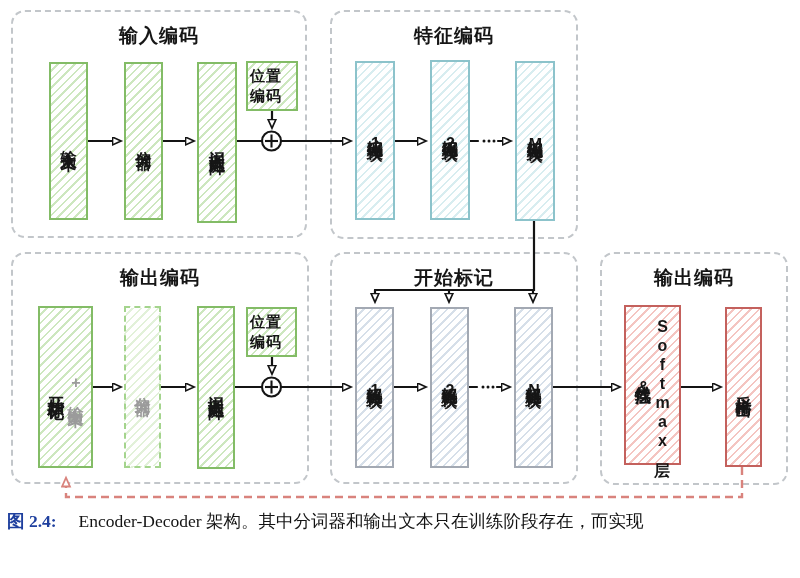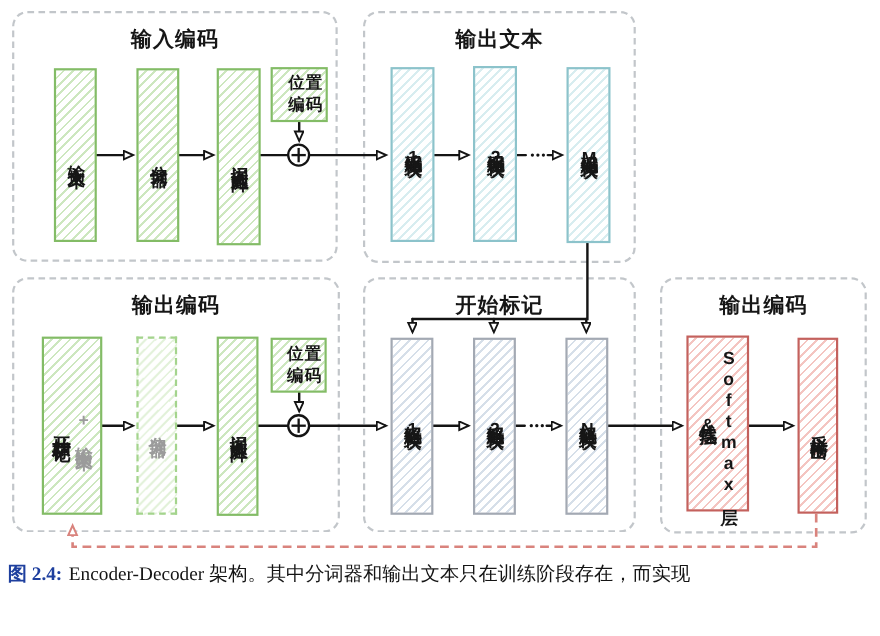--- a/index.html
+++ b/index.html
@@ -39,43 +39,43 @@
   }
   .gray{
     border-color:#a3a9b3;
     background:repeating-linear-gradient(135deg,#ffffff 0 4.2px,#d6dfe9 4.2px 6px);
   }
   .red{
     border-color:#c4615d;
     background:repeating-linear-gradient(135deg,#ffffff 0 4.2px,#f4c5c1 4.2px 6px);
   }
   .pos-box{
-    font-weight:700;font-size:15px;color:#161616;text-align:right;
+    font-weight:700;font-size:15px;color:#161616;text-align:left;
     line-height:1.35;letter-spacing:1px;padding:2px;word-break:break-all;
   }
   .muted{color:#9b9b9b;}
   .start-col{font-size:17px;}
   .arrows{position:absolute;left:0;top:0;pointer-events:none;}
   .caption{
     position:absolute;left:7px;top:506px;width:786px;
     font-family:"Liberation Serif","DejaVu Serif",serif;
     font-size:17.5px;color:#141414;line-height:30px;
   }
-  .caption .fig-label{color:#1e3f9e;font-weight:700;margin-right:6px;}
+  .caption .fig-label{color:#1e3f9e;font-weight:700;margin-right:22px;}
 </style>
 </head>
 <body>
 
 <div class="stage">
 
   <div class="section" style="left:11px;top:10px;width:296px;height:228px;">
     <div class="section-title">输入编码</div>
   </div>
   <div class="section" style="left:330px;top:10px;width:248px;height:229px;">
-    <div class="section-title">输出文本</div>
+    <div class="section-title">特征编码</div>
   </div>
   <div class="section" style="left:11px;top:252px;width:298px;height:232px;">
     <div class="section-title">输出编码</div>
   </div>
   <div class="section" style="left:330px;top:252px;width:248px;height:232px;">
     <div class="section-title">开始标记</div>
   </div>
   <div class="section" style="left:600px;top:252px;width:188px;height:233px;">
     <div class="section-title">输出编码</div>
   </div>

